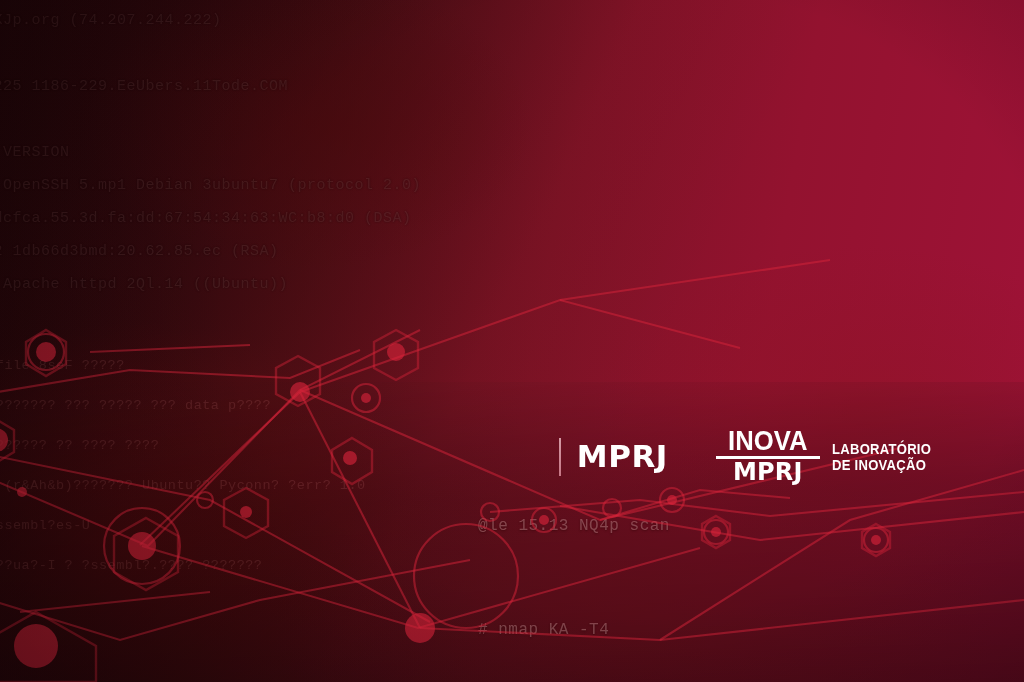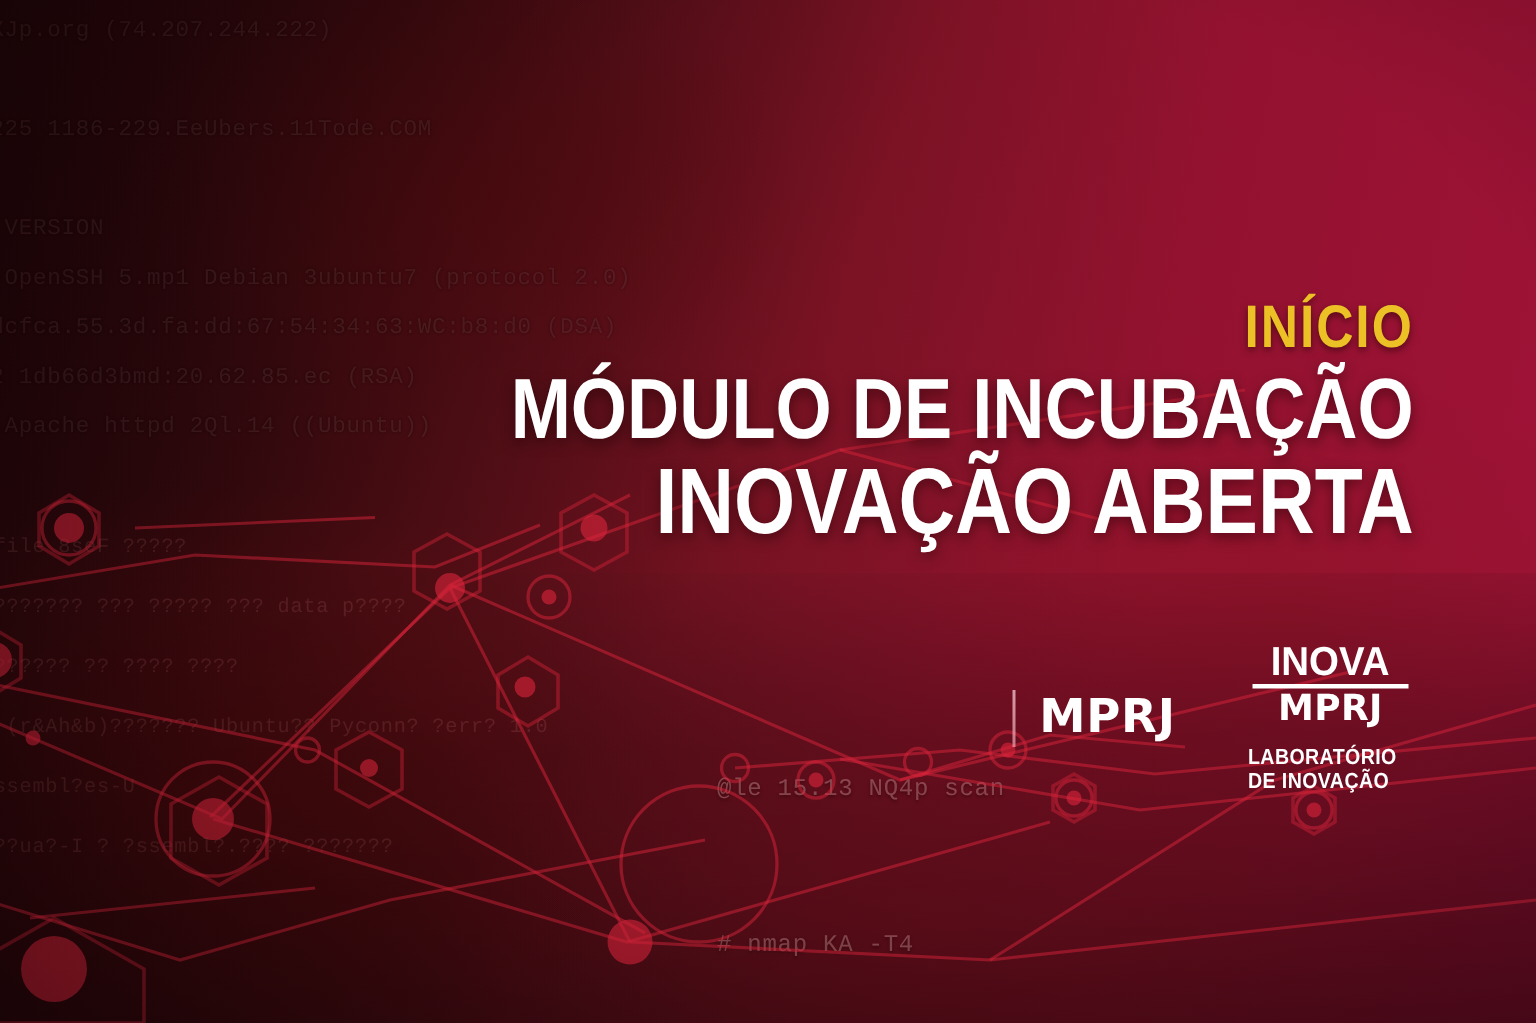--- a/index.html
+++ b/index.html
@@ -152,21 +152,21 @@
     font-size:31px;
     line-height:31px;
     color:#fff;
     letter-spacing:.5px;
     display:flex;align-items:center;
   }
 
   .gap{width:48px;}
 
   
-  .inova-lockup{display:flex;align-items:center;gap:12px;flex-direction:column;}
+  .inova-lockup{display:flex;align-items:center;gap:12px;}
   .inova-stack{display:flex;flex-direction:column;align-items:center;}
   .inova-top{
     font-family:"Liberation Sans Narrow","Liberation Sans",sans-serif;
     font-weight:bold;font-size:27px;line-height:26px;color:#fff;
     letter-spacing:0px;transform:scaleX(.95);
   }
   .inova-rule{width:100%;min-width:104px;height:3px;background:#fff;margin:2px 0 1px;}
   .inova-bot{
     font-family:"DejaVu Sans","Liberation Sans",sans-serif;
     font-weight:bold;font-size:24px;line-height:25px;color:#fff;
@@ -274,25 +274,20 @@
       <circle cx="672" cy="500" r="12"></circle>
       <circle cx="612" cy="508" r="9"></circle>
       <circle cx="490" cy="512" r="9"></circle>
       <circle cx="466" cy="576" r="52"></circle>
       <circle cx="205" cy="500" r="8"></circle>
     </g>
   </svg>
 
   <div class="vignette"></div>
 
-  <div class="headline">
-    <div class="kicker">INÍCIO</div>
-    <div class="title-1">MÓDULO DE INCUBAÇÃO</div>
-    <div class="title-2">INOVAÇÃO ABERTA</div>
-  </div>
 
   <div class="logo-row">
 
 
     <div class="divider"></div>
 
     <div class="mprj-word">MPRJ</div>
 
     <div class="gap"></div>
 

